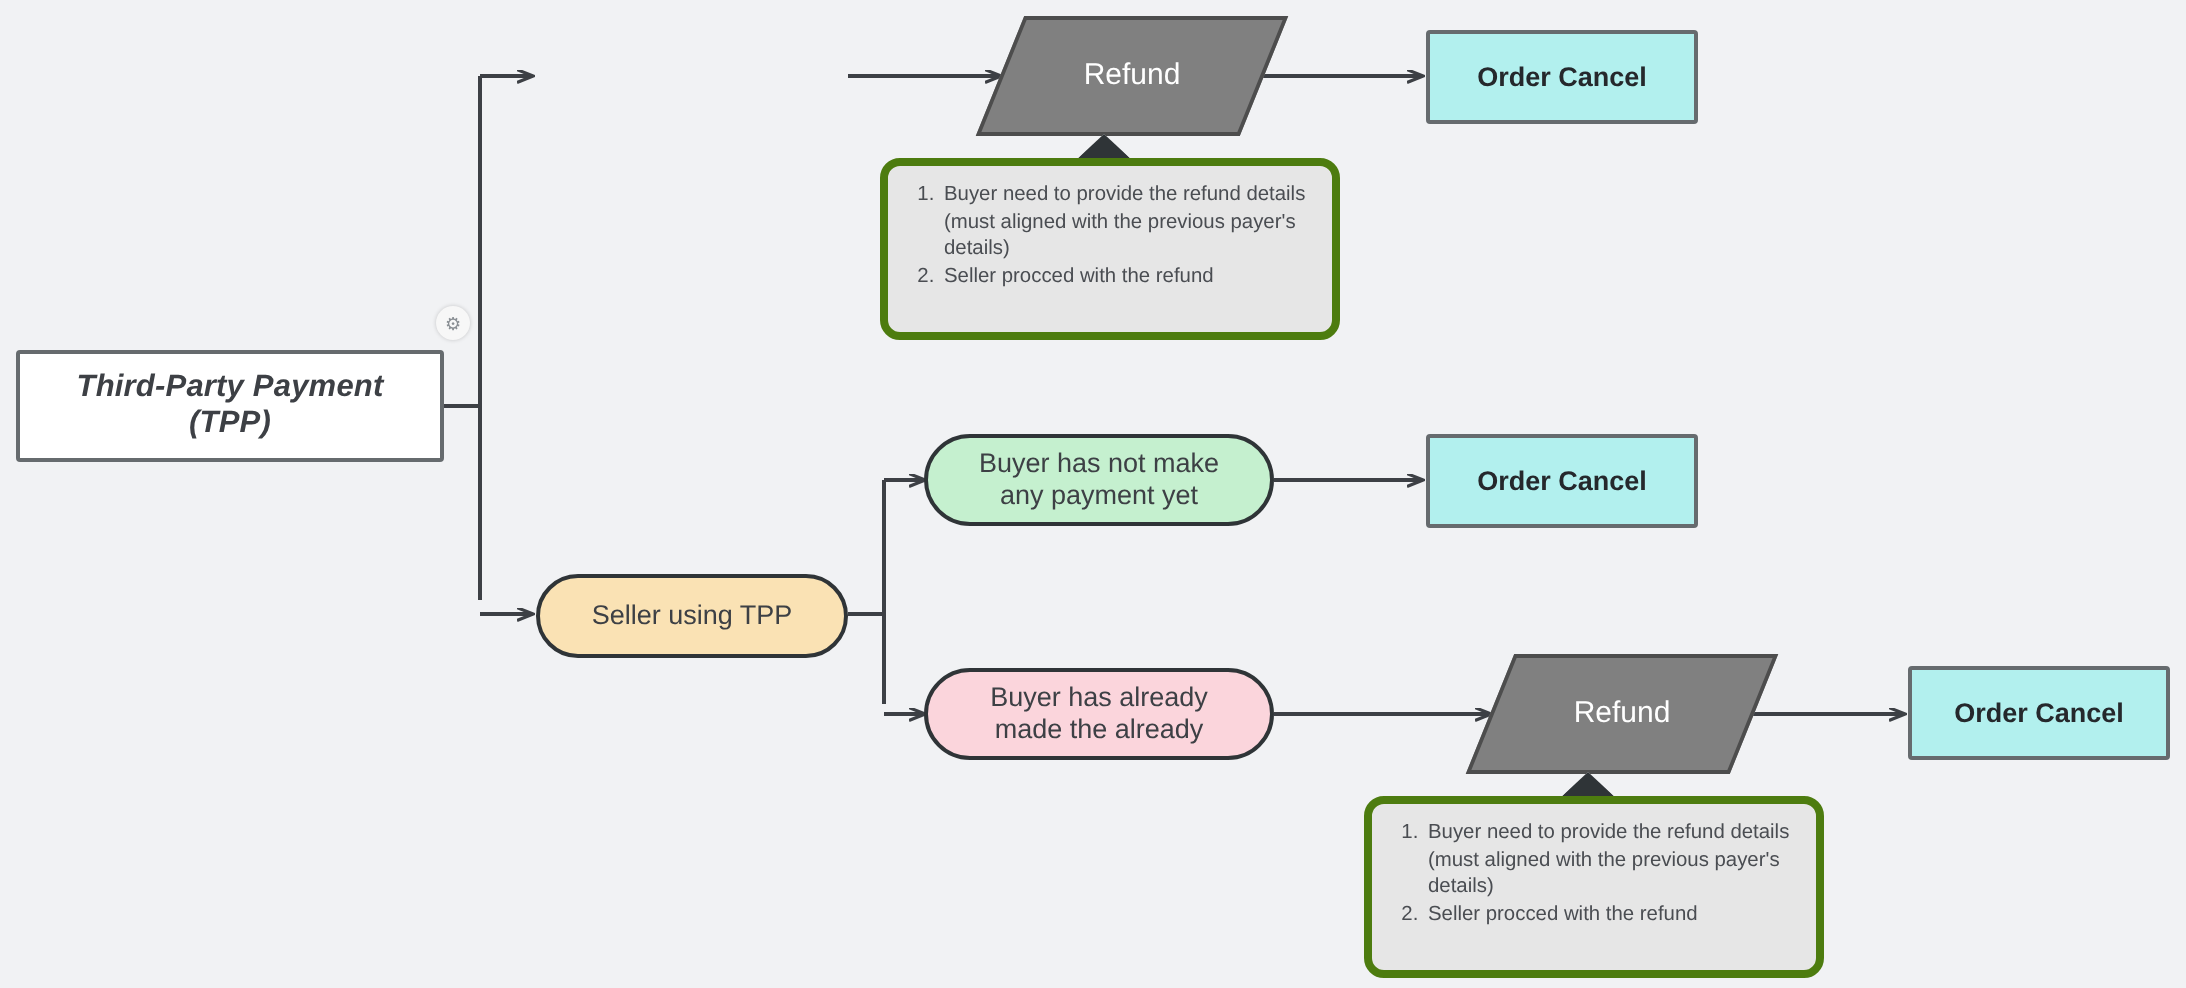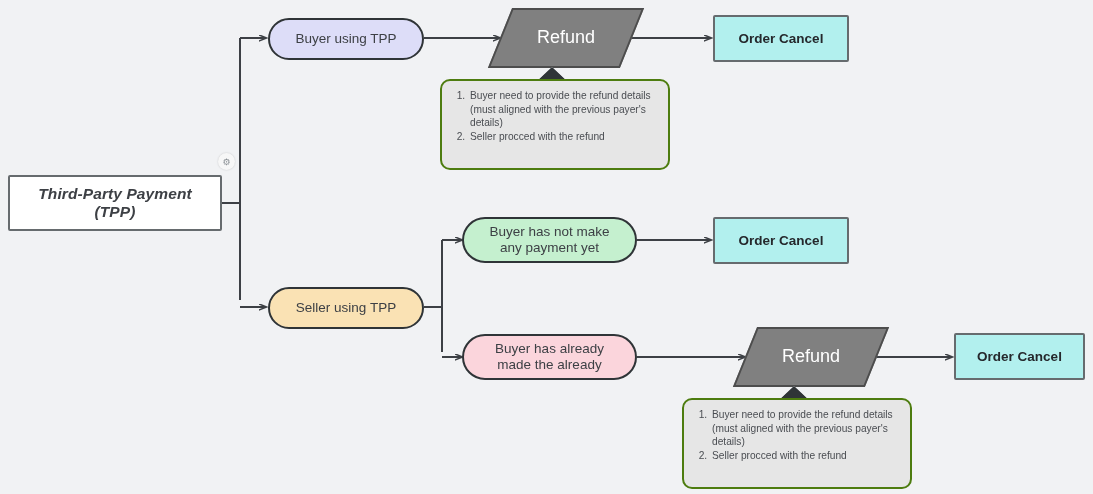--- a/index.html
+++ b/index.html
@@ -32,25 +32,25 @@
   .pill.orange{background:#fae2b4;}
   .pill.green{background:#c5f0cf;}
   .pill.pink{background:#fbd5dc;}
 
   
   .para{background:transparent;border:0;}
   .para .skew{
     position:absolute;inset:0;background:#808080;border:2px solid #4d4d4d;
     transform:skewX(-22deg);
   }
-  .para .ptxt{position:relative;z-index:2;color:#ffffff;font-size:18px;width:100%;text-align:center;}
+  .para .ptxt{position:relative;z-index:2;color:#ffffff;font-size:15px;width:100%;text-align:center;}
 
   
   .note{
-    position:absolute;background:#e6e6e6;border:2px solid #4d7c0f;border-radius:10px;
+    position:absolute;background:#e6e6e6;border:4px solid #4d7c0f;border-radius:10px;
     box-sizing:border-box;color:#4a4d52;font-size:10.2px;line-height:1.33;
     padding:8px 10px 8px 6px;
   }
   .note ol{margin:0;padding-left:20px;}
   .note li{margin:0 0 0 0;padding-left:2px;}
   .note-tail{position:absolute;width:28px;height:13px;background:#e6e6e6;
     clip-path:polygon(0% 100%, 50% 0%, 100% 100%);}
   .note-tail::before{content:"";position:absolute;left:-1px;top:-1px;width:30px;height:15px;
     background:#2f3437;clip-path:polygon(0% 100%, 50% 0%, 100% 100%);z-index:-1;}
 
@@ -97,23 +97,20 @@
       <path d="M865,357 L952,357" marker-end="url(#arrow)"></path>
     </g>
   </svg>
 
   <div class="node rect-root" style="left:8px;top:175px;width:214px;height:56px;flex-direction:column;font-style:italic;">
     <span>Third-Party Payment</span>
     <span>(TPP)</span>
   </div>
   <div class="handle" style="left:218px;top:153px;">⚙</div>
 
-  <div class="node pill lav" style="left:268px;top:18px;width:156px;height:42px;">
-    <span>Buyer using TPP</span>
-  </div>
 
   <div class="node para" style="left:500px;top:8px;width:132px;height:60px;">
     <div class="skew"></div>
     <span class="ptxt">Refund</span>
   </div>
 
   <div class="node rect-term" style="left:713px;top:15px;width:136px;height:47px;">
     <span>Order Cancel</span>
   </div>
 

